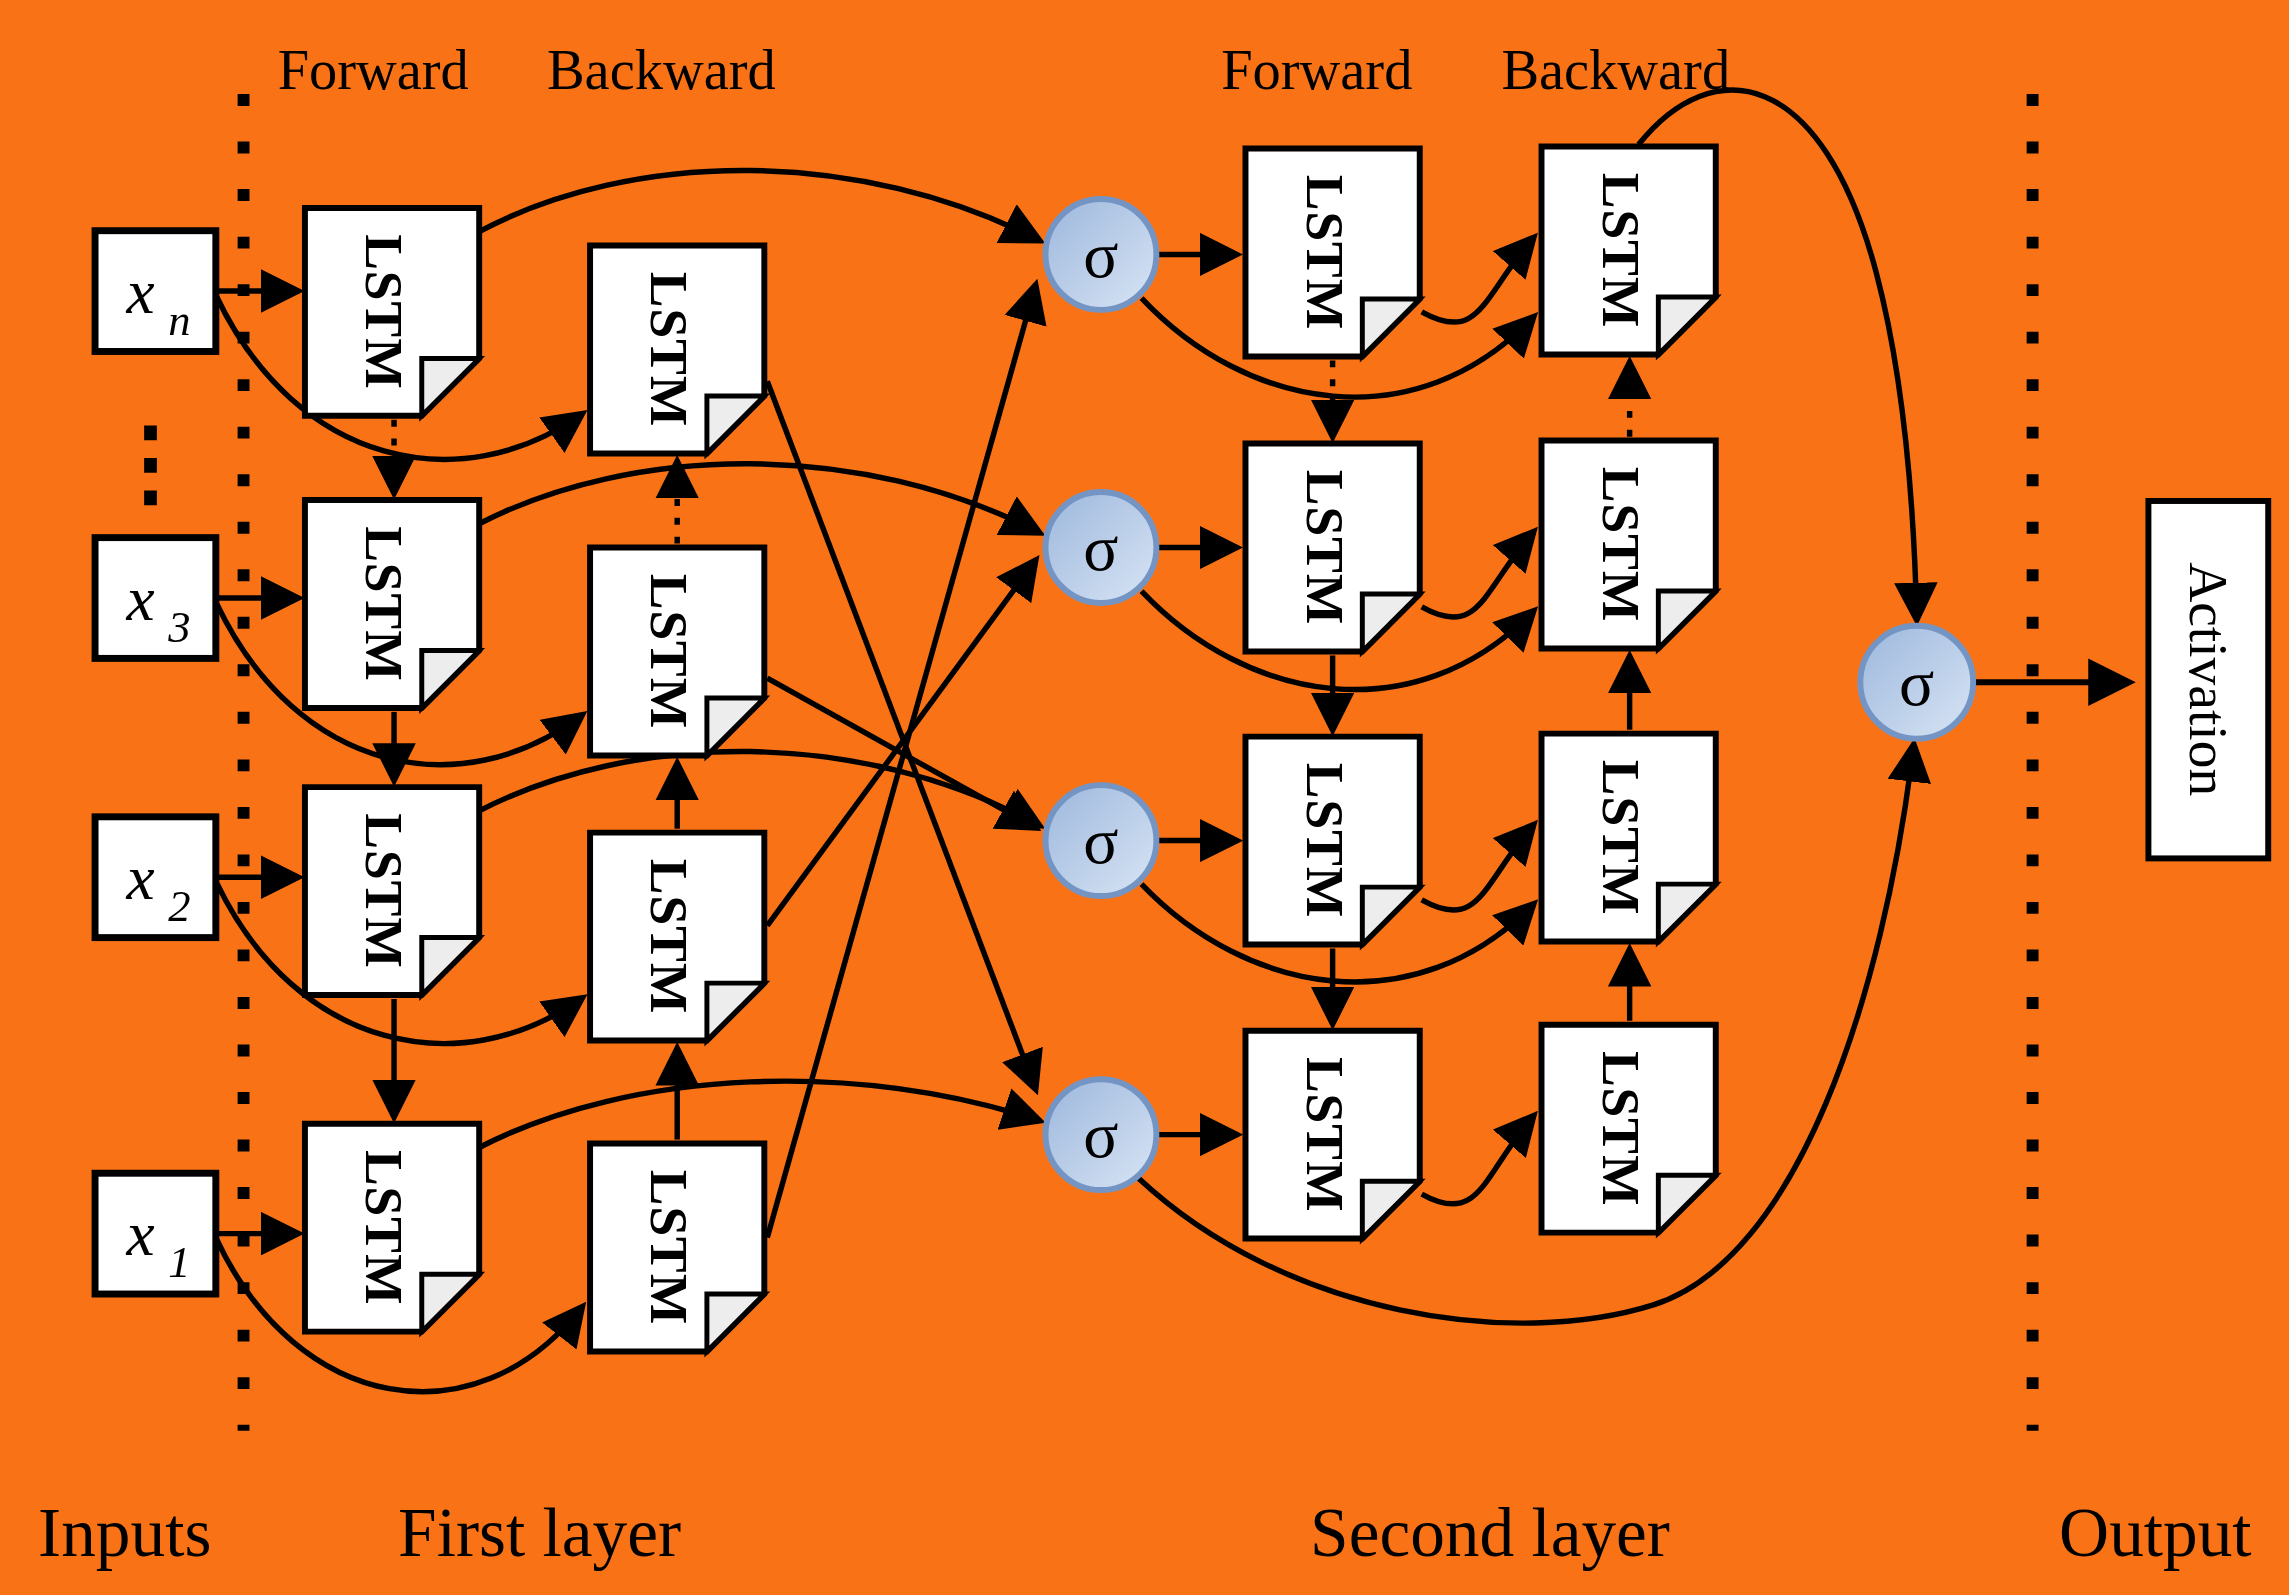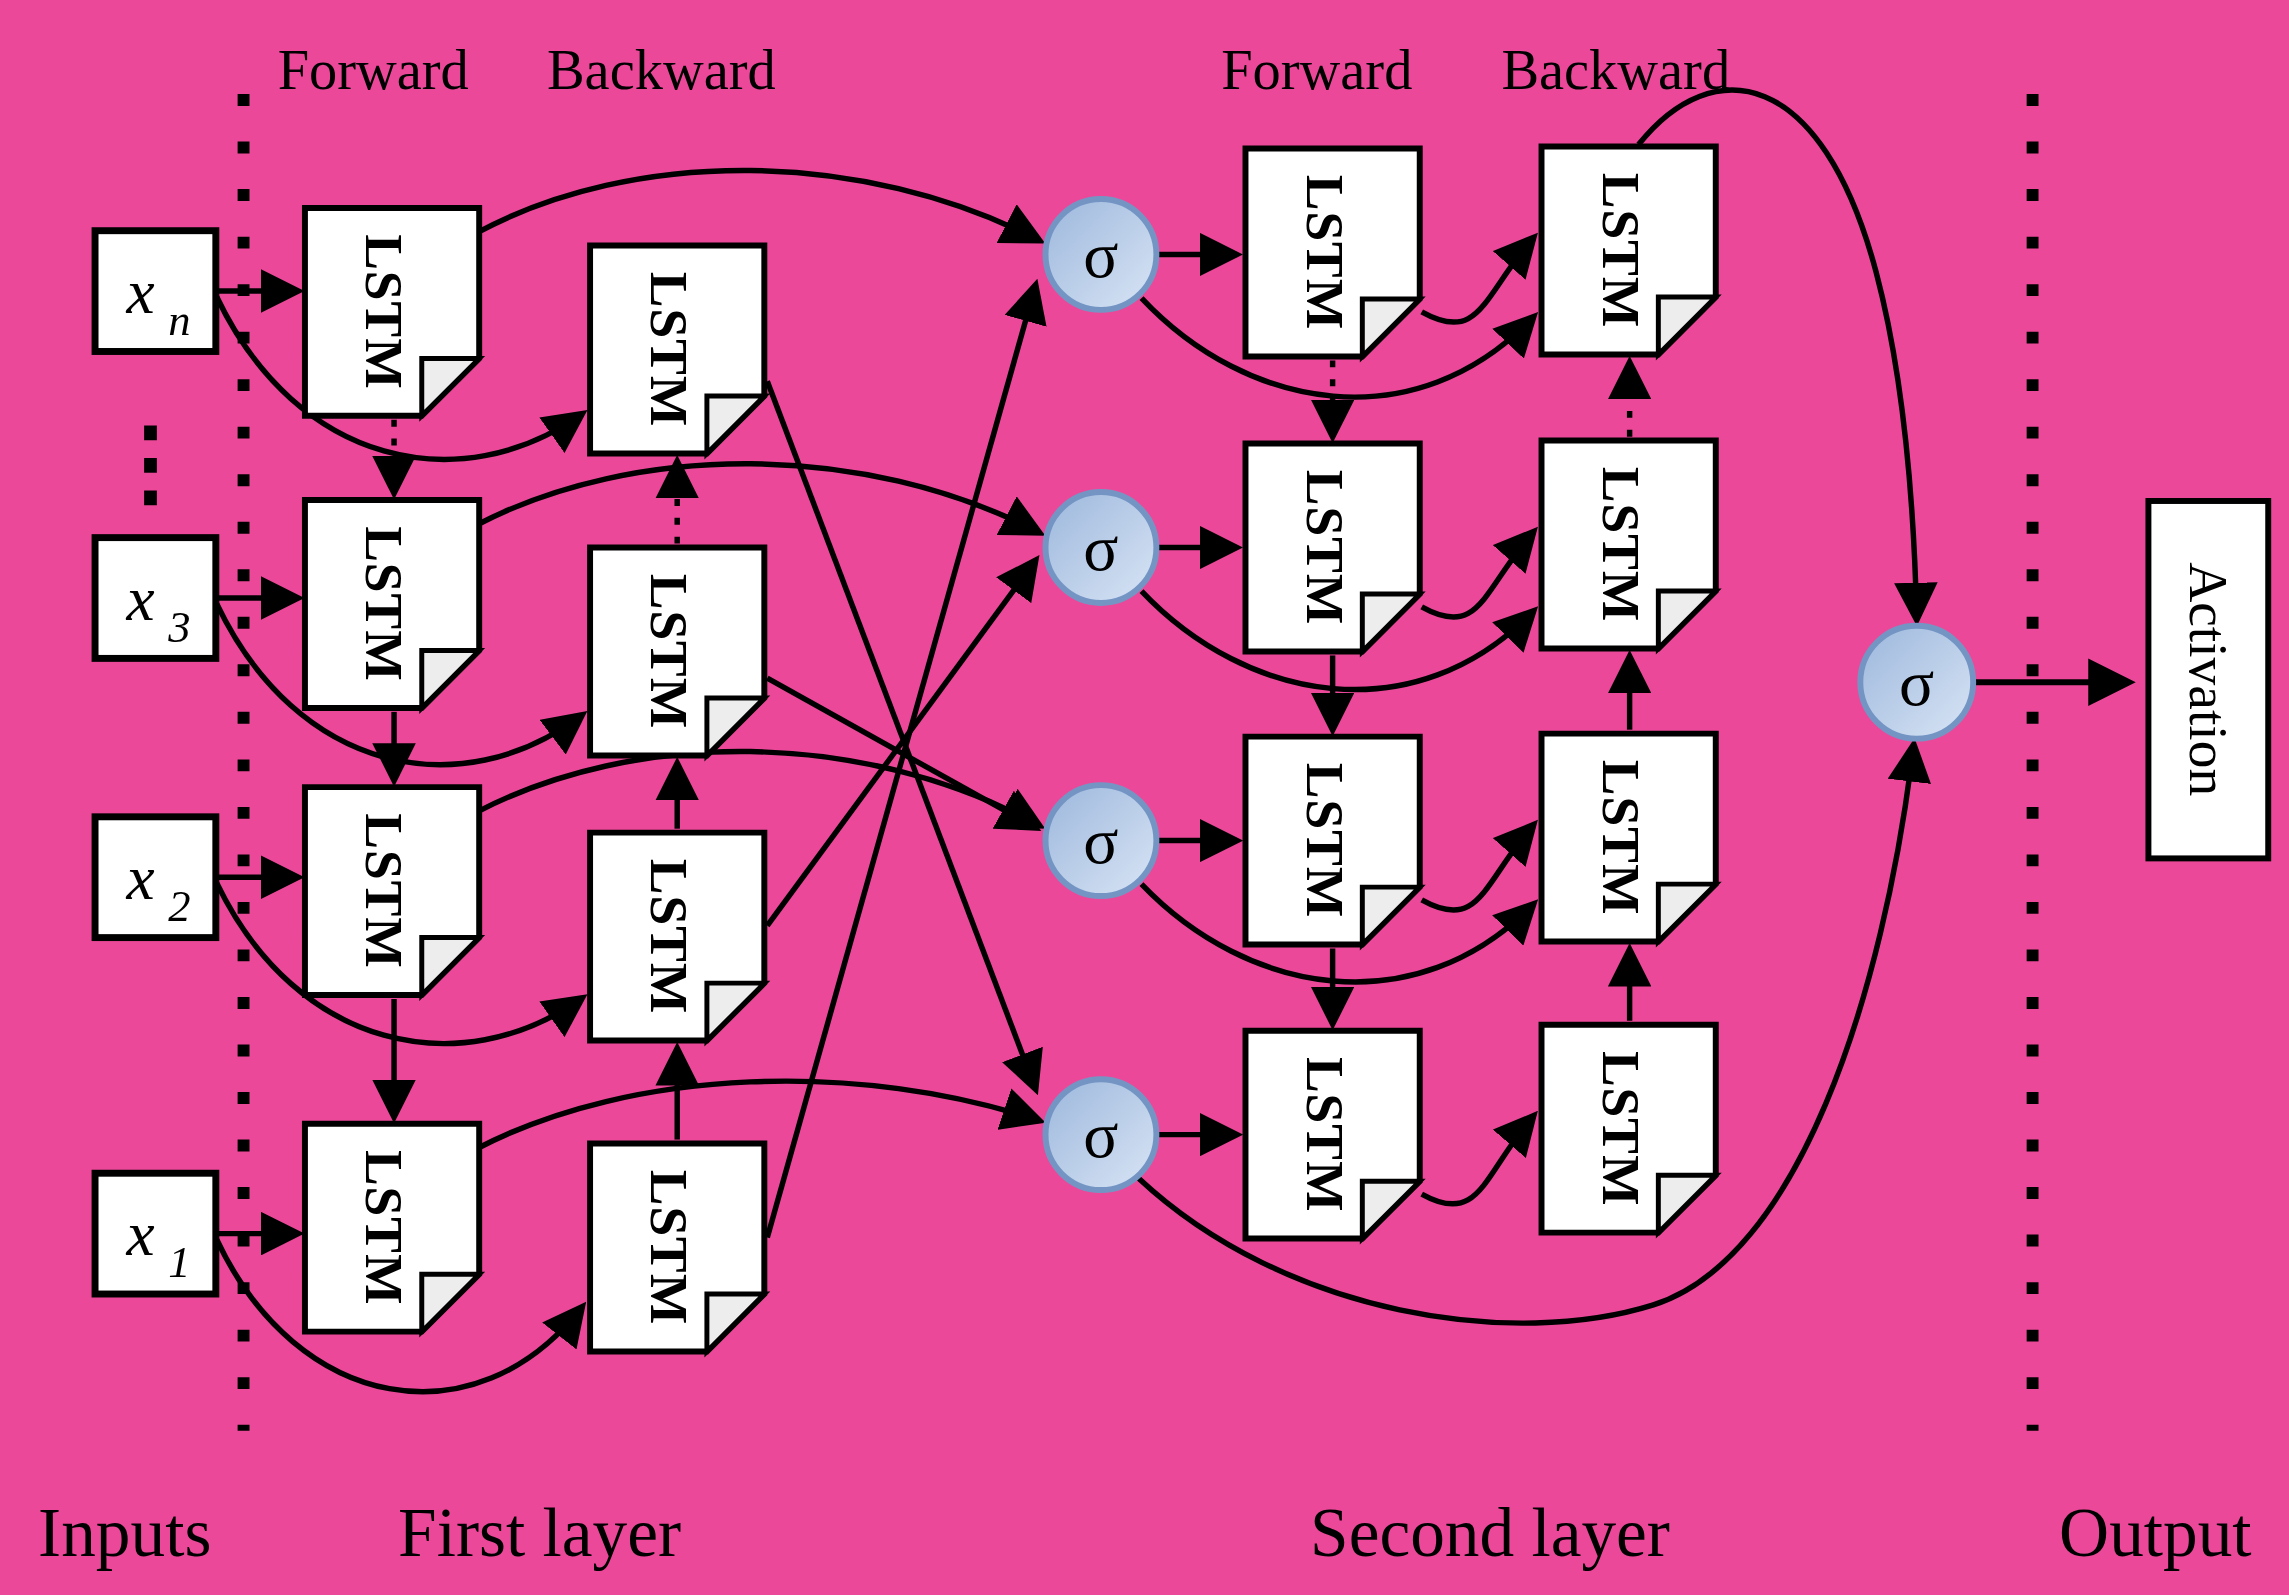--- a/index.html
+++ b/index.html
@@ -1,16 +1,16 @@
 <!DOCTYPE html>
 <html><head>
 <meta charset="utf-8">
 <style>
   html,body{margin:0;padding:0;background:#ffffff;}
-  .stage{position:relative;width:2290px;height:1596px;background:#ec4899;overflow:hidden;}
+  .stage{position:relative;width:2290px;height:1596px;background:#f97316;overflow:hidden;}
   svg{display:block;}
   text{font-family:"Liberation Serif","DejaVu Serif",serif;fill:#000;}
   .heading{font-size:57px;}
   .section-label{font-size:70px;}
   .lstm-text{font-size:54px;font-weight:bold;letter-spacing:1px;}
   .xbase{font-size:64px;font-style:italic;}
   .xsub{font-size:45px;font-style:italic;}
   .sigma-text{font-size:66px;}
   .activation-text{font-size:56px;}
   .ellipsis-text{font-size:96px;font-weight:bold;}

